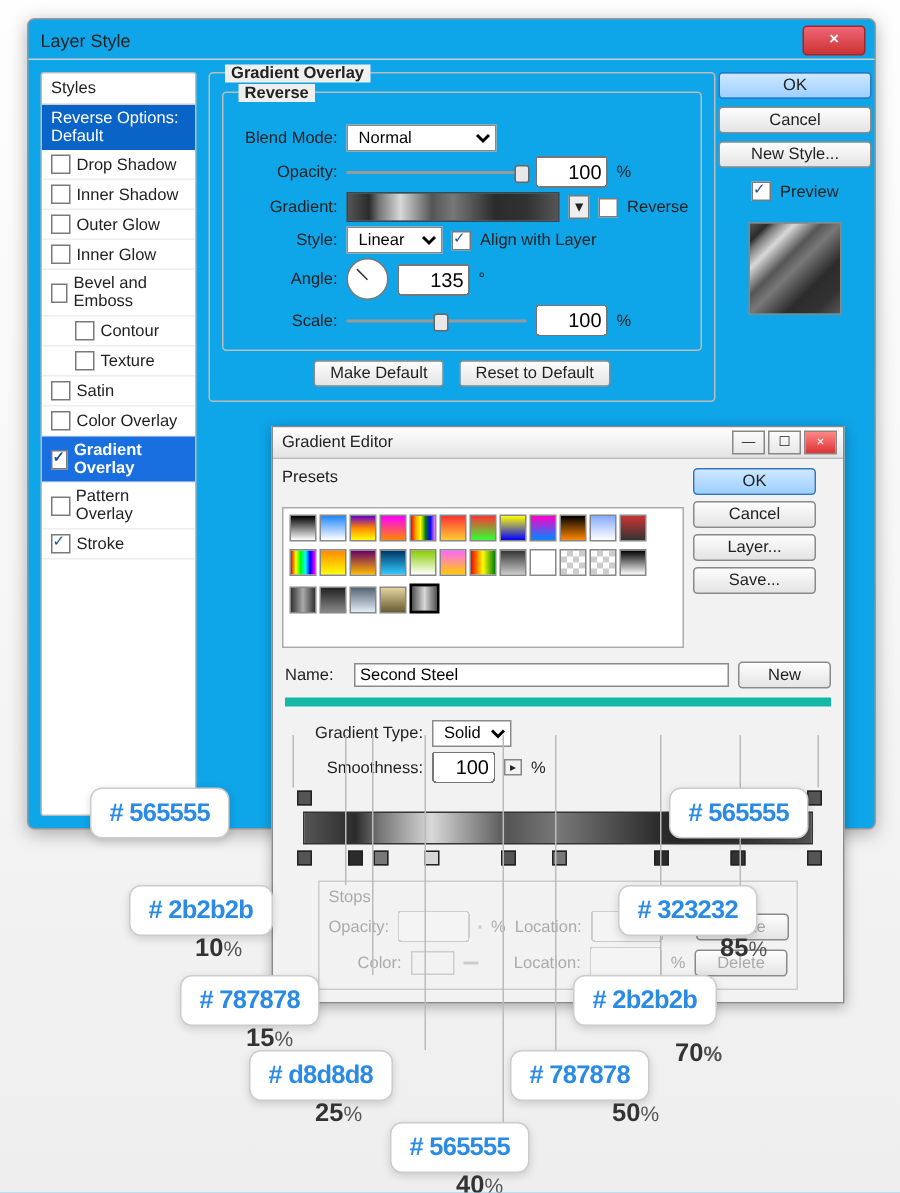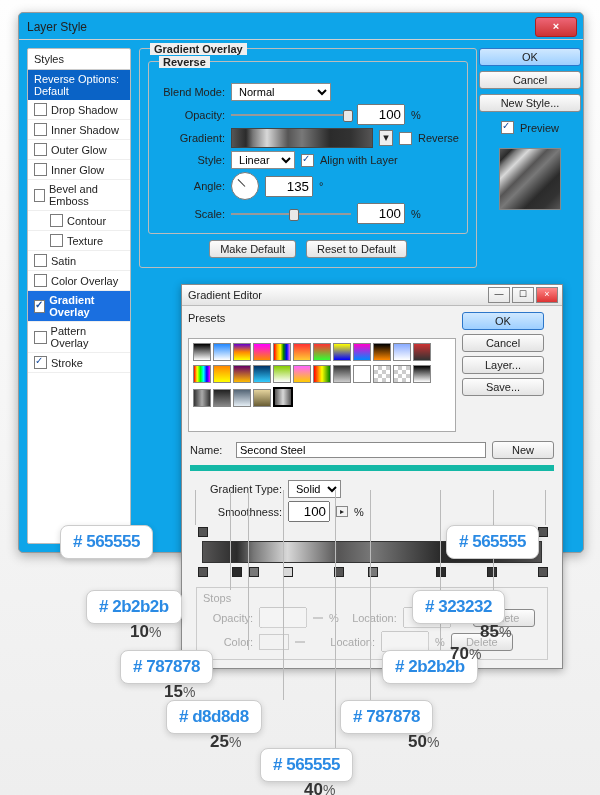--- a/index.html
+++ b/index.html
@@ -227,21 +227,21 @@
         <div class="stop" style="left: calc(0% - 4px); background: rgb(86, 85, 85);"></div>
         <div class="stop" style="left: calc(10% - 4px); background: rgb(43, 43, 43);"></div>
         <div class="stop" style="left: calc(15% - 4px); background: rgb(120, 120, 120);"></div>
         <div class="stop" style="left: calc(25% - 4px); background: rgb(216, 216, 216);"></div>
         <div class="stop" style="left: calc(40% - 4px); background: rgb(86, 85, 85);"></div>
         <div class="stop" style="left: calc(50% - 4px); background: rgb(120, 120, 120);"></div>
         <div class="stop" style="left: calc(70% - 4px); background: rgb(43, 43, 43);"></div>
         <div class="stop" style="left: calc(85% - 4px); background: rgb(50, 50, 50);"></div>
         <div class="stop" style="left: calc(100% - 4px); background: rgb(86, 85, 85);"></div>
       </div>
-    <div style="border:1px solid #ccc;margin:8px 6px;padding:4px 6px;color:#aaa">
+    <div style="border:1px solid #ccc;margin:8px 22px;padding:4px 6px;color:#aaa">
       <div>Stops</div>
       <div class="row">
           <span style="width:50px;text-align:right">Opacity:</span>
           <input class="numbox" disabled="" style="">
           <span style="width:8px;border:1px solid #ccc"></span>
           <span>%</span>
           <span style="width:52px;text-align:right">Location:</span>
           <input class="numbox" disabled="" style="">
           <span>%</span>
           <div class="btn" style="color:#aaa;min-width:40px">Delete</div>
@@ -271,20 +271,20 @@
     <div class="callout" style="left: 166px; top: 700px;"># d8d8d8</div>
     <div class="pct" style="left: 210px; top: 732px;"><b>25</b>%</div>
     <div class="wire" style="left: 282.5px; top: 490px; height: 210px;"></div>
     <div class="callout" style="left: 260px; top: 748px;"># 565555</div>
     <div class="pct" style="left: 304px; top: 780px;"><b>40</b>%</div>
     <div class="wire" style="left: 335px; top: 490px; height: 258px;"></div>
     <div class="callout" style="left: 340px; top: 700px;"># 787878</div>
     <div class="pct" style="left: 408px; top: 732px;"><b>50</b>%</div>
     <div class="wire" style="left: 370px; top: 490px; height: 210px;"></div>
     <div class="callout" style="left: 382px; top: 650px;"># 2b2b2b</div>
-    <div class="pct" style="left: 450px; top: 644px;"><b>70</b>%</div>
+    <div class="pct" style="left: 450px; top: 692px; font-weight: bold;"><b>70</b>%</div>
     <div class="wire" style="left: 440px; top: 490px; height: 160px;"></div>
     <div class="callout" style="left: 412px; top: 590px;"># 323232</div>
     <div class="pct" style="left: 480px; top: 622px;"><b>85</b>%</div>
     <div class="wire" style="left: 492.5px; top: 490px; height: 100px;"></div>
     <div class="callout" style="left: 446px; top: 525px;"># 565555</div>
     <div class="wire" style="left: 545px; top: 490px; height: 35px;"></div>
   </div>
 
 </body></html>

